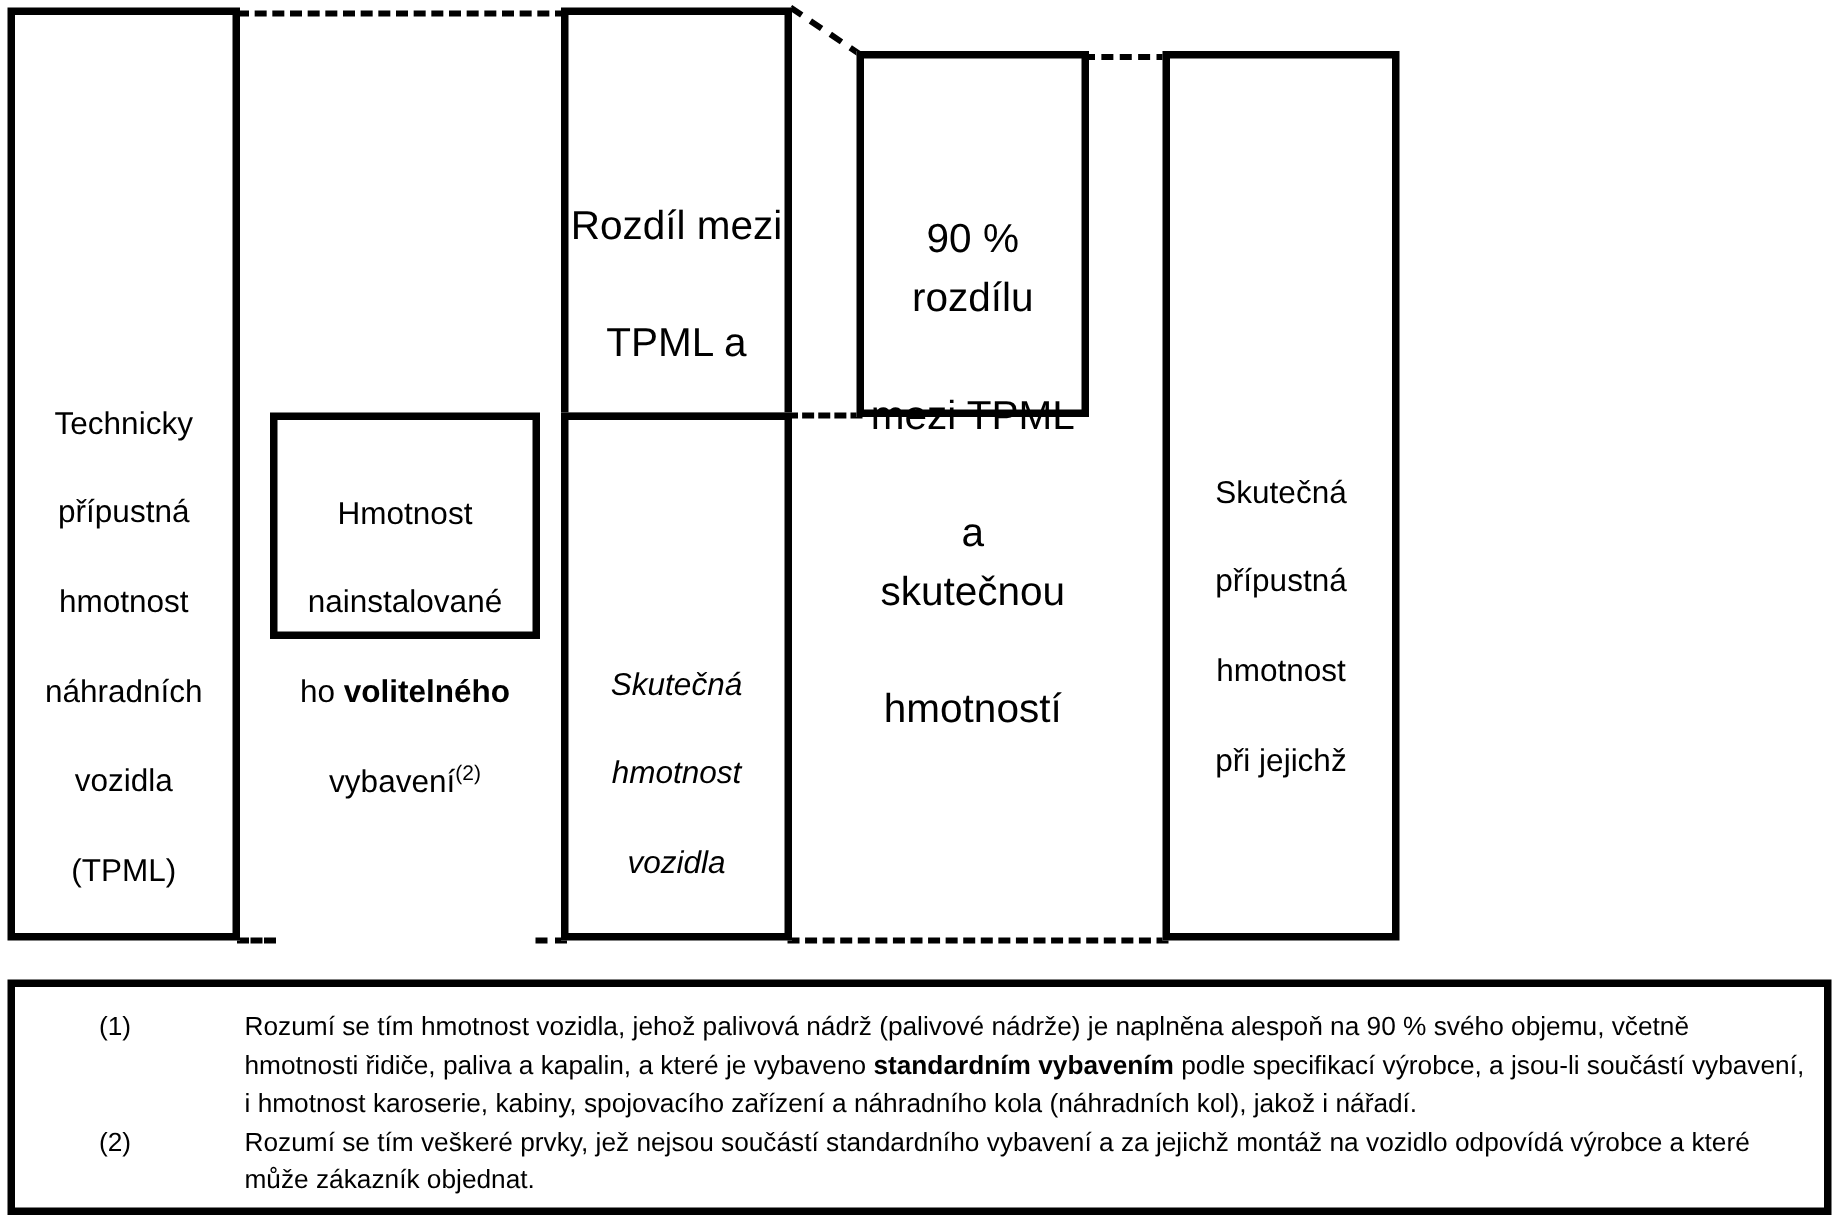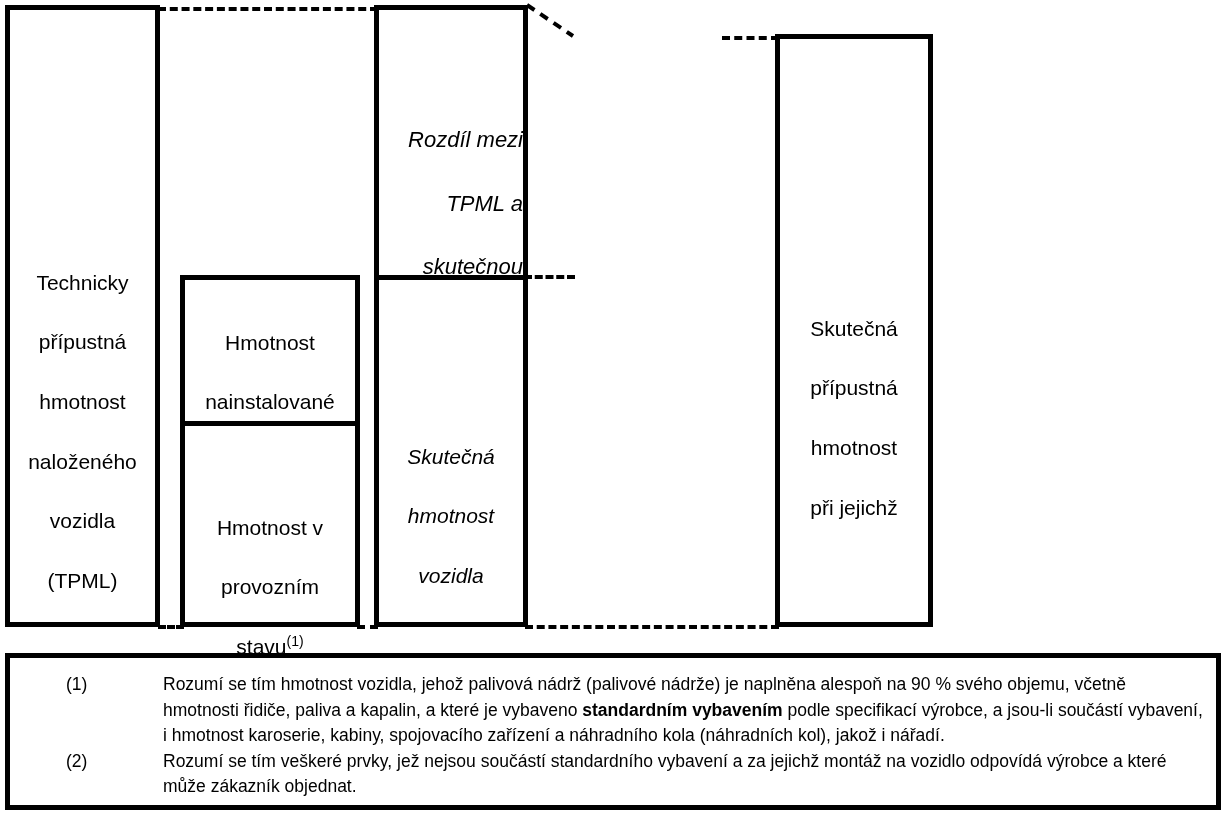--- a/index.html
+++ b/index.html
@@ -32,24 +32,22 @@
     position: absolute;
     left: 0;
     right: 0;
     text-align: center;
     font-size: 21px;
     line-height: 1.42;
     color: #000000;
     white-space: pre-line;
   }
   .label.italic {
-    font-style: italic;
-    font-size: 22px;
+    font-size: 27px;
     line-height: 1.45;
-    text-align: right;
   }
   .label .b { font-weight: bold; }
   .sup {
     font-size: 14px;
     vertical-align: super;
     line-height: 0;
   }
 
   
   .dash-h {
@@ -109,60 +107,61 @@
 
   <div class="dash-h" style="left:357px; top:625px; width:21px;"></div>
 
   <div class="dash-h" style="left:525px; top:625px; width:254px;"></div>
 
   <div class="box" style="left:5px; top:5px; width:155px; height:622px;">
     <div class="label" style="top:228px;">
       <span>Technicky</span><br>
       <span>přípustná</span><br>
       <span>hmotnost</span><br>
-      <span>naloženého</span><br>
+      <span>náhradních</span><br>
       <span>vozidla</span><br>
       <span>(TPML)</span>
     </div>
   </div>
 
   <div class="box" style="left:180px; top:275px; width:180px; height:151px;">
     <div class="label" style="top:18px;">
       <span>Hmotnost</span><br>
       <span>nainstalované</span><br>
       <span>ho </span><span class="b">volitelného</span><br>
       <span>vybavení</span><span class="sup">(2)</span>
     </div>
   </div>
 
-  <div class="box" style="left:180px; top:421px; width:180px; height:206px;">
-    <div class="label" style="top:57px;">
-      <span>Hmotnost v</span><br>
-      <span>provozním</span><br>
-      <span>stavu</span><span class="sup">(1)</span>
-    </div>
-  </div>
 
   <div class="box" style="left:374px; top:5px; width:154px; height:275px;">
     <div class="label italic" style="top:82px;">
       <span>Rozdíl mezi</span><br>
       <span>TPML a</span><br>
       <span>skutečnou</span><br>
       <span>hmotností</span>
     </div>
   </div>
 
   <div class="box" style="left:374px; top:275px; width:154px; height:352px;">
     <div class="label" style="top:132px;font-style:italic;">
       <span>Skutečná</span><br>
       <span>hmotnost</span><br>
       <span>vozidla</span>
     </div>
   </div>
 
+  <div class="box" style="left:571px; top:34px; width:155px; height:244px;">
+    <div class="label italic" style="top:62px;">
+      <span>90 % rozdílu</span><br>
+      <span>mezi TPML</span><br>
+      <span>a skutečnou</span><br>
+      <span>hmotností</span>
+    </div>
+  </div>
 
   <div class="box" style="left:775px; top:34px; width:158px; height:593px;">
     <div class="label" style="top:245px;">
       <span>Skutečná</span><br>
       <span>přípustná</span><br>
       <span>hmotnost</span><br>
       <span>při jejichž</span>
     </div>
   </div>
 

